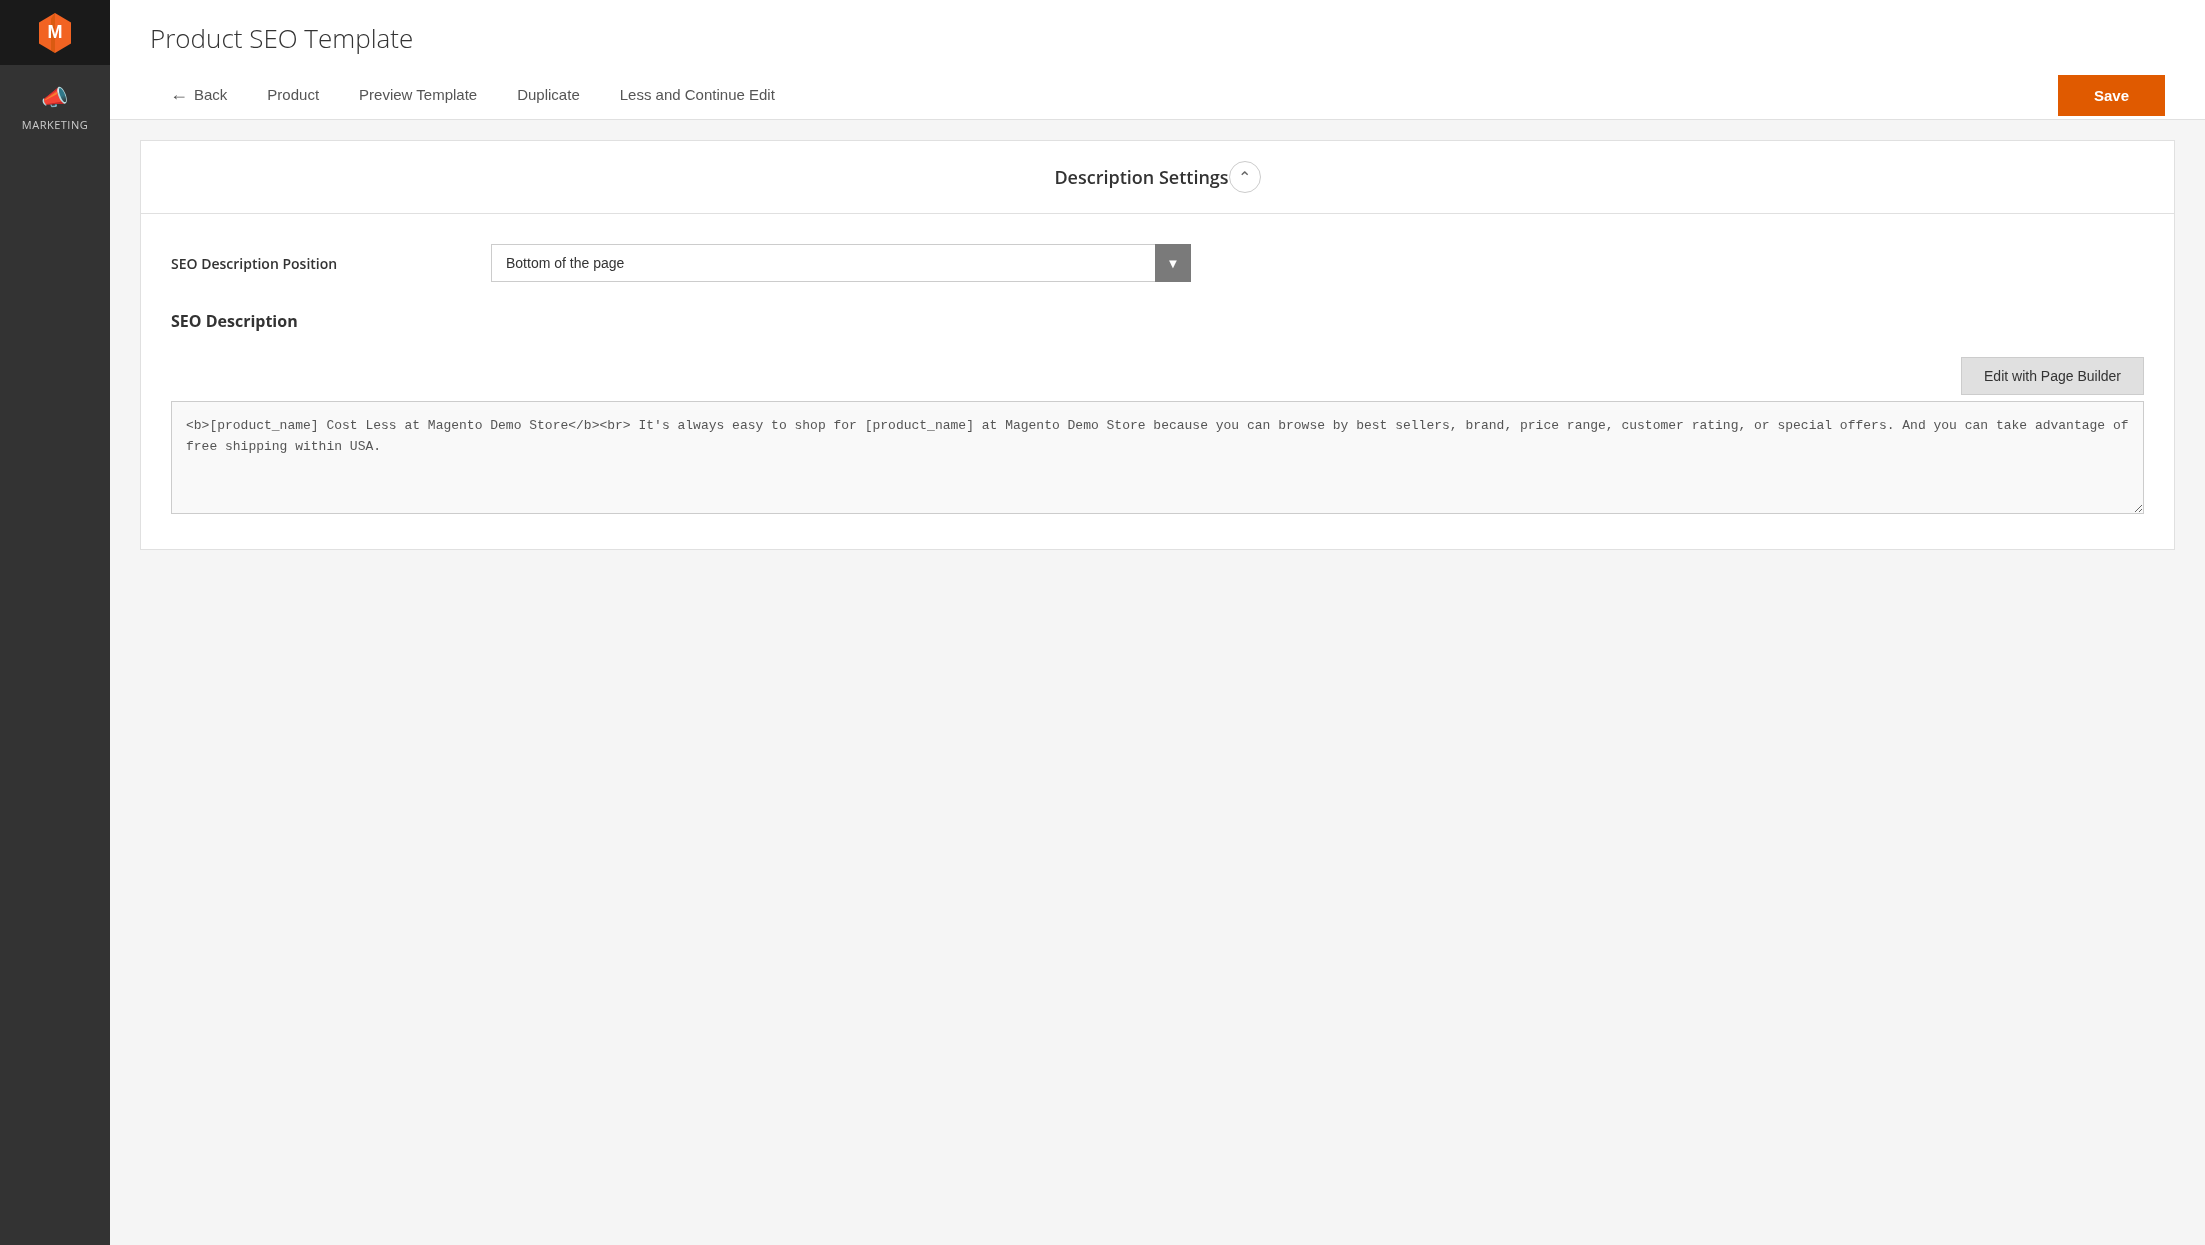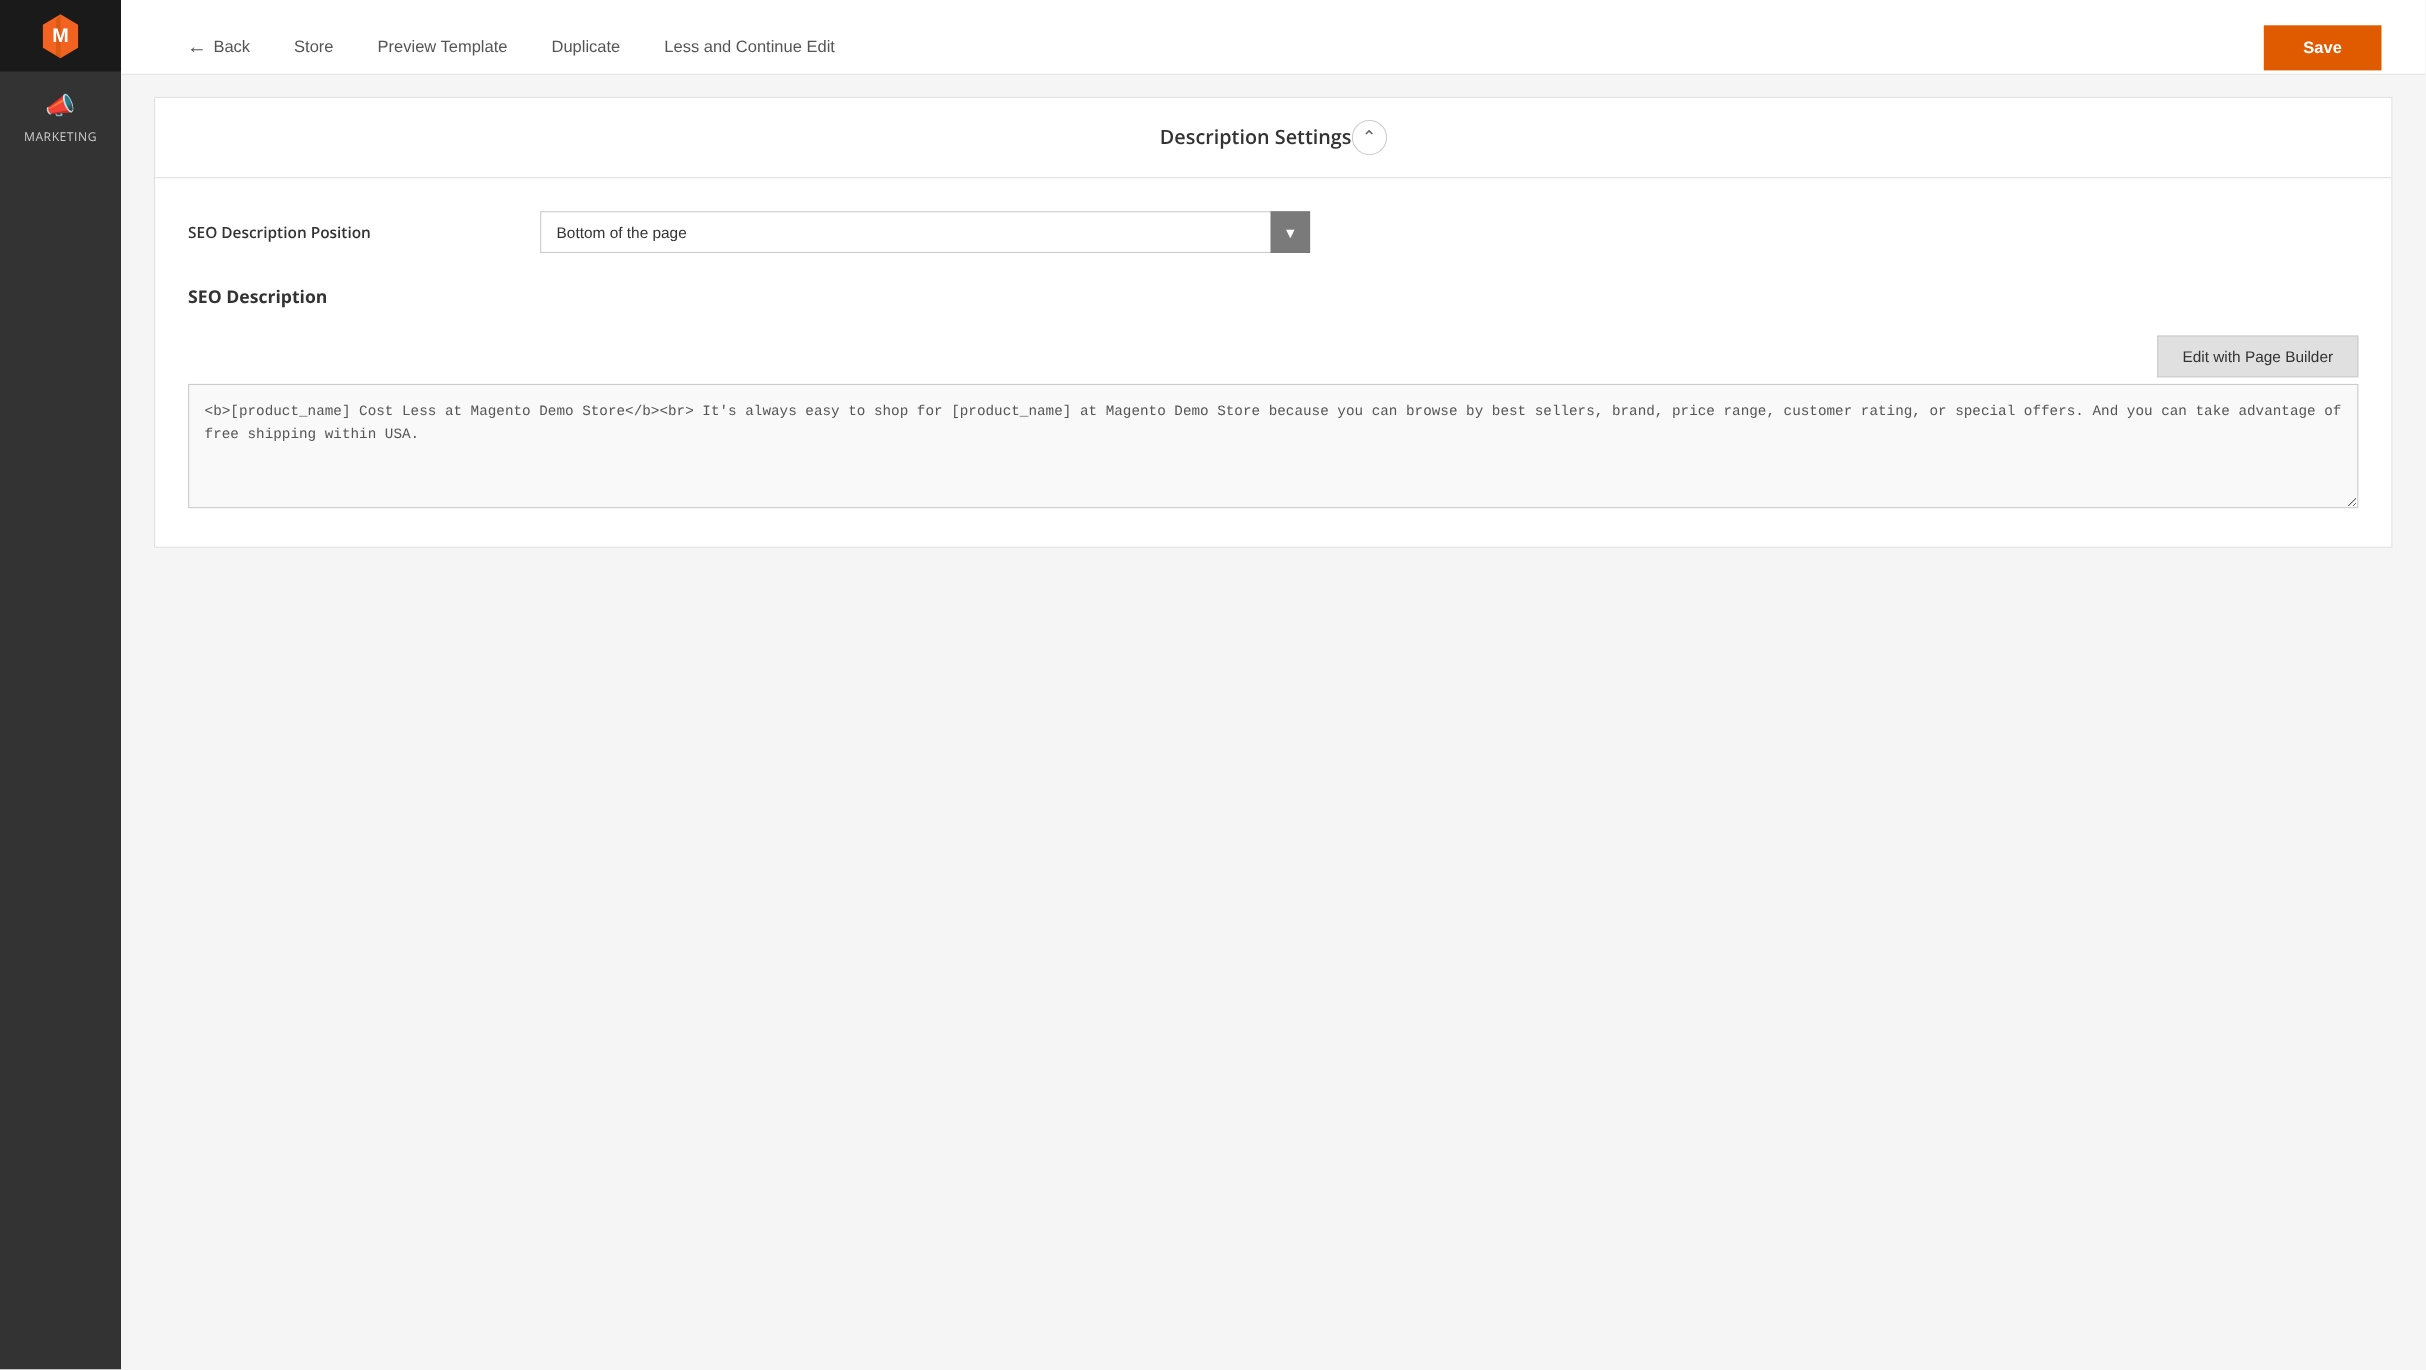--- a/index.html
+++ b/index.html
@@ -244,27 +244,28 @@
   </div>
   <div class="sidebar-nav-item">
     <span class="nav-icon">📣</span>
     <span class="nav-label">MARKETING</span>
   </div>
 </div>
 
 <div class="main-content">
 
   <div class="page-header">
+    <h1 class="page-title">Product SEO Template</h1>
     <div class="toolbar">
       <button class="toolbar-btn back-btn">
         <span class="back-arrow">←</span>
         <span>Back</span>
       </button>
       <button class="toolbar-btn">
-        <span>Store</span>
+        <span>Product</span>
       </button>
       <button class="toolbar-btn">
         <span>Preview Template</span>
       </button>
       <button class="toolbar-btn">
         <span>Duplicate</span>
       </button>
       <button class="toolbar-btn">
         <span>Less and Continue Edit</span>
       </button>

